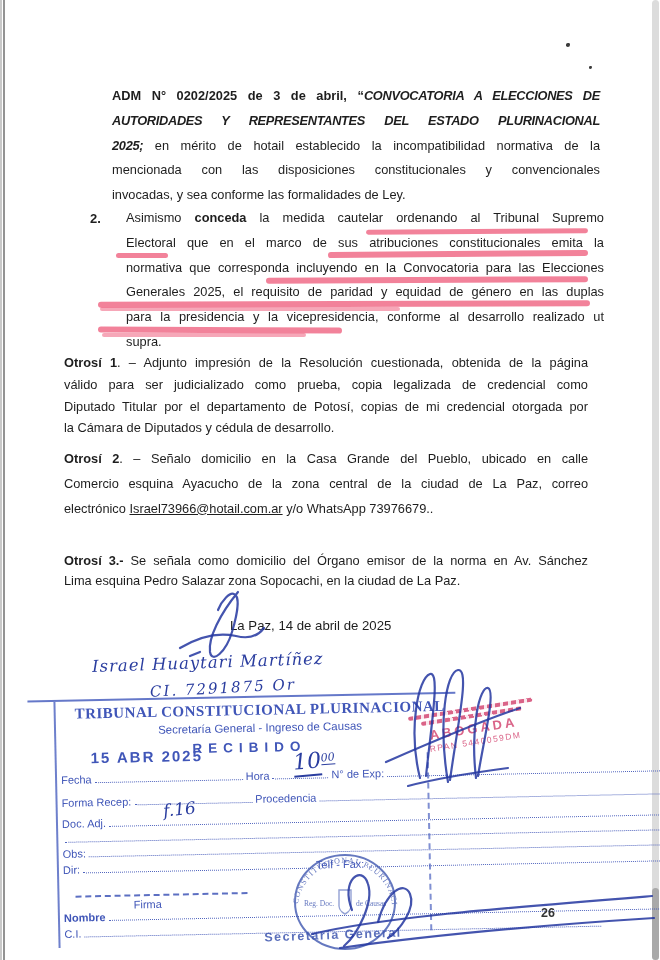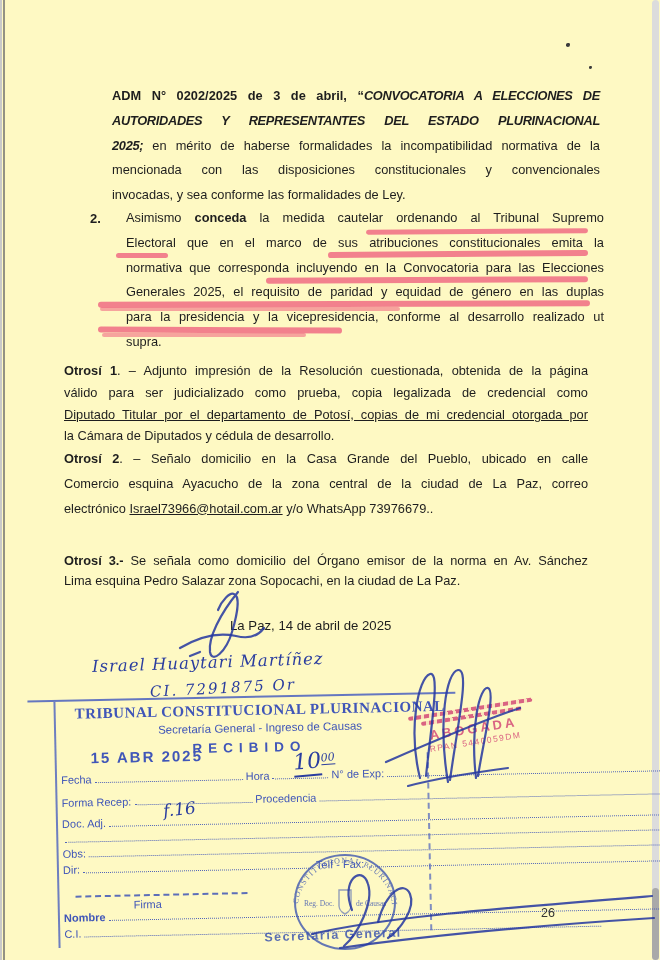--- a/index.html
+++ b/index.html
@@ -1,37 +1,37 @@
 <!DOCTYPE html>
 <html><head>
 <meta charset="utf-8">
 <style>
   html,body{margin:0;padding:0;background:#e9e9e9;}
   .page{
     position:relative; width:660px; height:960px; margin:0 auto;
-    background:#fef9c3; overflow:hidden;
+    background:#ffffff; overflow:hidden;
     font-family:"Liberation Sans", sans-serif; color:#222;
   }
   
   .edge-line{position:absolute;left:3px;top:0;width:2px;height:960px;background:#6f6f6f;opacity:.75;}
   .edge-line2{position:absolute;left:0;top:0;width:2px;height:960px;background:#c9c9c9;}
   .scroll-track{position:absolute;right:1px;top:0;width:7px;height:960px;background:#dcdcdc;border-radius:4px;}
   .scroll-thumb{position:absolute;right:1px;top:888px;width:7px;height:72px;background:#a9a9a9;border-radius:4px;}
   .speck{position:absolute;width:4px;height:4px;border-radius:50% 40% 60% 50%;background:#3a3a3a;}
 
   
   .tx{position:absolute;font-size:12.8px;line-height:24.8px;color:#1e1e1e;}
   .ln{display:block;text-align:justify;text-align-last:justify;white-space:normal;height:24.8px;overflow:visible;}
   .ln.last{text-align-last:left;}
   .b{font-weight:700;}
   .bi{font-weight:700;font-style:italic;letter-spacing:-0.3px;}
   .u{text-decoration:underline;}
   .marker{position:absolute;font-weight:700;font-size:13px;color:#1e1e1e;}
   .dateline{position:absolute;font-size:13.2px;color:#1e1e1e;}
-  .pagenum{position:absolute;font-size:12.5px;color:#333;}
+  .pagenum{position:absolute;font-size:12.5px;color:#333;font-weight:bold;}
 
   
   .hl{position:absolute;background:#ee5f7e;opacity:.78;border-radius:3px;}
 
   
   .hw{position:absolute;color:#2a3d9f;font-family:"DejaVu Serif", serif;font-style:italic;}
   .hw-name{font-size:16.5px;transform:rotate(-2deg);letter-spacing:1px;}
   .hw-ci{font-size:15px;transform:rotate(-3deg);letter-spacing:2px;}
   .hw-hora{transform:rotate(-5deg);}
   .hw-hora .hw10{font-size:22px;border-bottom:2px solid #2a3d9f;padding-bottom:1px;}
@@ -81,21 +81,21 @@
   <div class="edge-line2"></div>
   <div class="edge-line"></div>
   <div class="scroll-track"></div>
   <div class="scroll-thumb"></div>
   <div class="speck" style="left:566px;top:43px;"></div>
   <div class="speck" style="left:589px;top:66px;width:3px;height:3px;"></div>
 
   <div class="tx" style="left:112px;top:84px;width:488px;">
     <span class="ln"><span class="b">ADM N° 0202/2025 de 3 de abril, “</span><span class="bi">CONVOCATORIA A ELECCIONES DE</span></span>
     <span class="ln"><span class="bi">AUTORIDADES Y REPRESENTANTES DEL ESTADO PLURINACIONAL</span></span>
-    <span class="ln"><span class="bi">2025;</span><span> en mérito de haberse formalidades la incompatibilidad normativa de la</span></span>
+    <span class="ln"><span class="bi">2025;</span><span> en mérito de hotail establecido la incompatibilidad normativa de la</span></span>
     <span class="ln"><span>mencionada  con las disposiciones constitucionales y convencionales</span></span>
     <span class="ln last"><span>invocadas, y sea conforme las formalidades de Ley.</span></span>
   </div>
 
   <div class="marker" style="left:90px;top:211px;">2.</div>
   <div class="tx" style="left:126px;top:206px;width:478px;">
     <span class="ln"><span>Asimismo </span><span class="b">conceda</span><span> la medida cautelar ordenando al Tribunal Supremo</span></span>
     <span class="ln"><span>Electoral que en el marco de sus atribuciones constitucionales emita la</span></span>
     <span class="ln"><span>normativa que corresponda incluyendo en la Convocatoria para las Elecciones</span></span>
     <span class="ln"><span>Generales 2025, el requisito de paridad y equidad de género en las duplas</span></span>
@@ -106,23 +106,23 @@
   <div class="hl" style="left:366px;top:229px;width:222px;height:5px;transform:rotate(-.4deg);"></div>
   <div class="hl" style="left:116px;top:253px;width:52px;height:5px;"></div>
   <div class="hl" style="left:328px;top:251px;width:260px;height:6px;transform:rotate(-.5deg);"></div>
   <div class="hl" style="left:266px;top:277px;width:322px;height:6px;transform:rotate(-.3deg);"></div>
   <div class="hl" style="left:98px;top:301px;width:492px;height:6px;transform:rotate(-.2deg);"></div>
   <div class="hl" style="left:100px;top:307px;width:300px;height:4px;opacity:.55;"></div>
   <div class="hl" style="left:98px;top:327px;width:244px;height:6px;transform:rotate(.3deg);"></div>
   <div class="hl" style="left:102px;top:333px;width:204px;height:4px;opacity:.55;"></div>
 
   <div class="tx" style="left:64px;top:352px;width:524px;line-height:21.8px;">
-    <span class="ln" style="height:21.8px;margin-top:8px;"><span class="b">Otrosí 1</span><span>. – Adjunto impresión de la Resolución cuestionada, obtenida de la página</span></span>
+    <span class="ln" style="height:21.8px;"><span class="b">Otrosí 1</span><span>. – Adjunto impresión de la Resolución cuestionada, obtenida de la página</span></span>
     <span class="ln" style="height:21.8px;"><span>válido para ser judicializado como prueba, copia legalizada de credencial como</span></span>
-    <span class="ln" style="height:21.8px;text-decoration:underline;"><span>Diputado Titular por el departamento de Potosí, copias de mi credencial otorgada por</span></span>
+    <span class="ln" style="height:21.8px;"><span>Diputado Titular por el departamento de Potosí, copias de mi credencial otorgada por</span></span>
     <span class="ln last" style="height:21.8px;"><span>la Cámara de Diputados y cédula de desarrollo.</span></span>
   </div>
 
   <div class="tx" style="left:64px;top:447px;width:524px;">
     <span class="ln"><span class="b">Otrosí 2</span><span>. – Señalo domicilio en la Casa Grande del Pueblo, ubicado en calle</span></span>
     <span class="ln"><span>Comercio esquina Ayacucho de la zona central de la ciudad de La Paz, correo</span></span>
     <span class="ln last"><span>electrónico </span><span class="u">Israel73966@hotail.com.ar</span><span> y/o WhatsApp  73976679..</span></span>
   </div>
 
   <div class="tx" style="left:64px;top:551px;width:524px;line-height:19.5px;">

